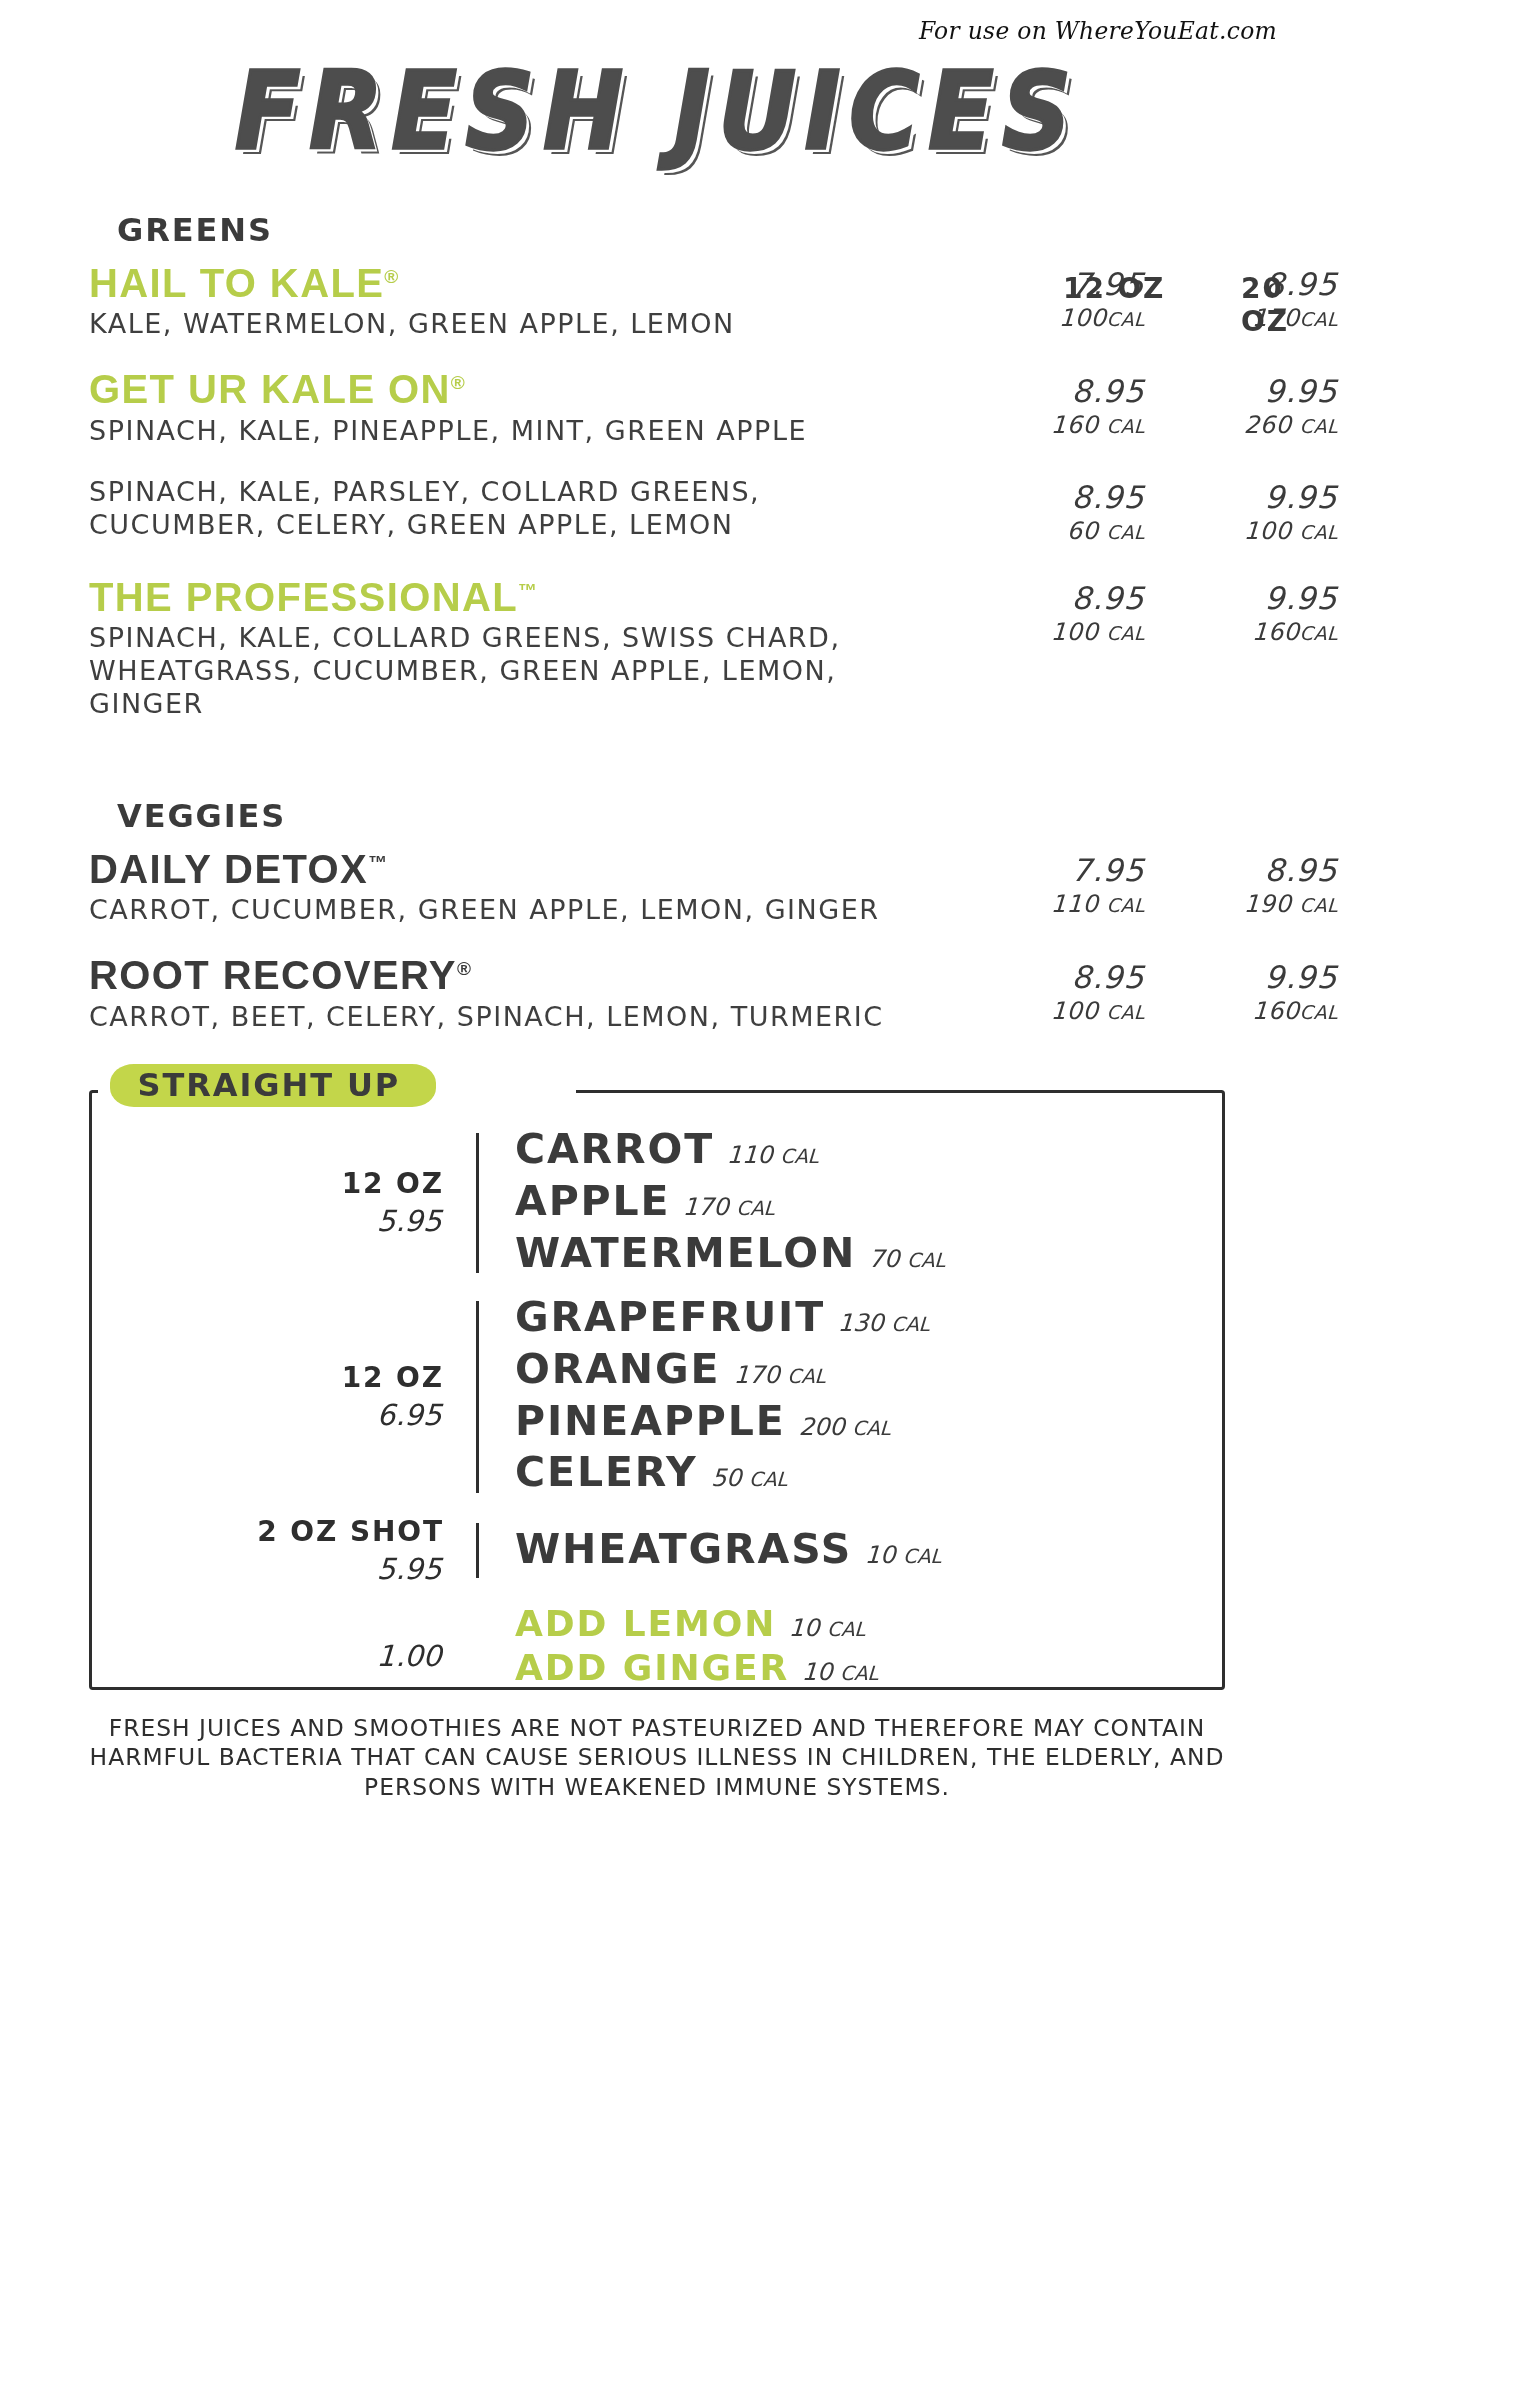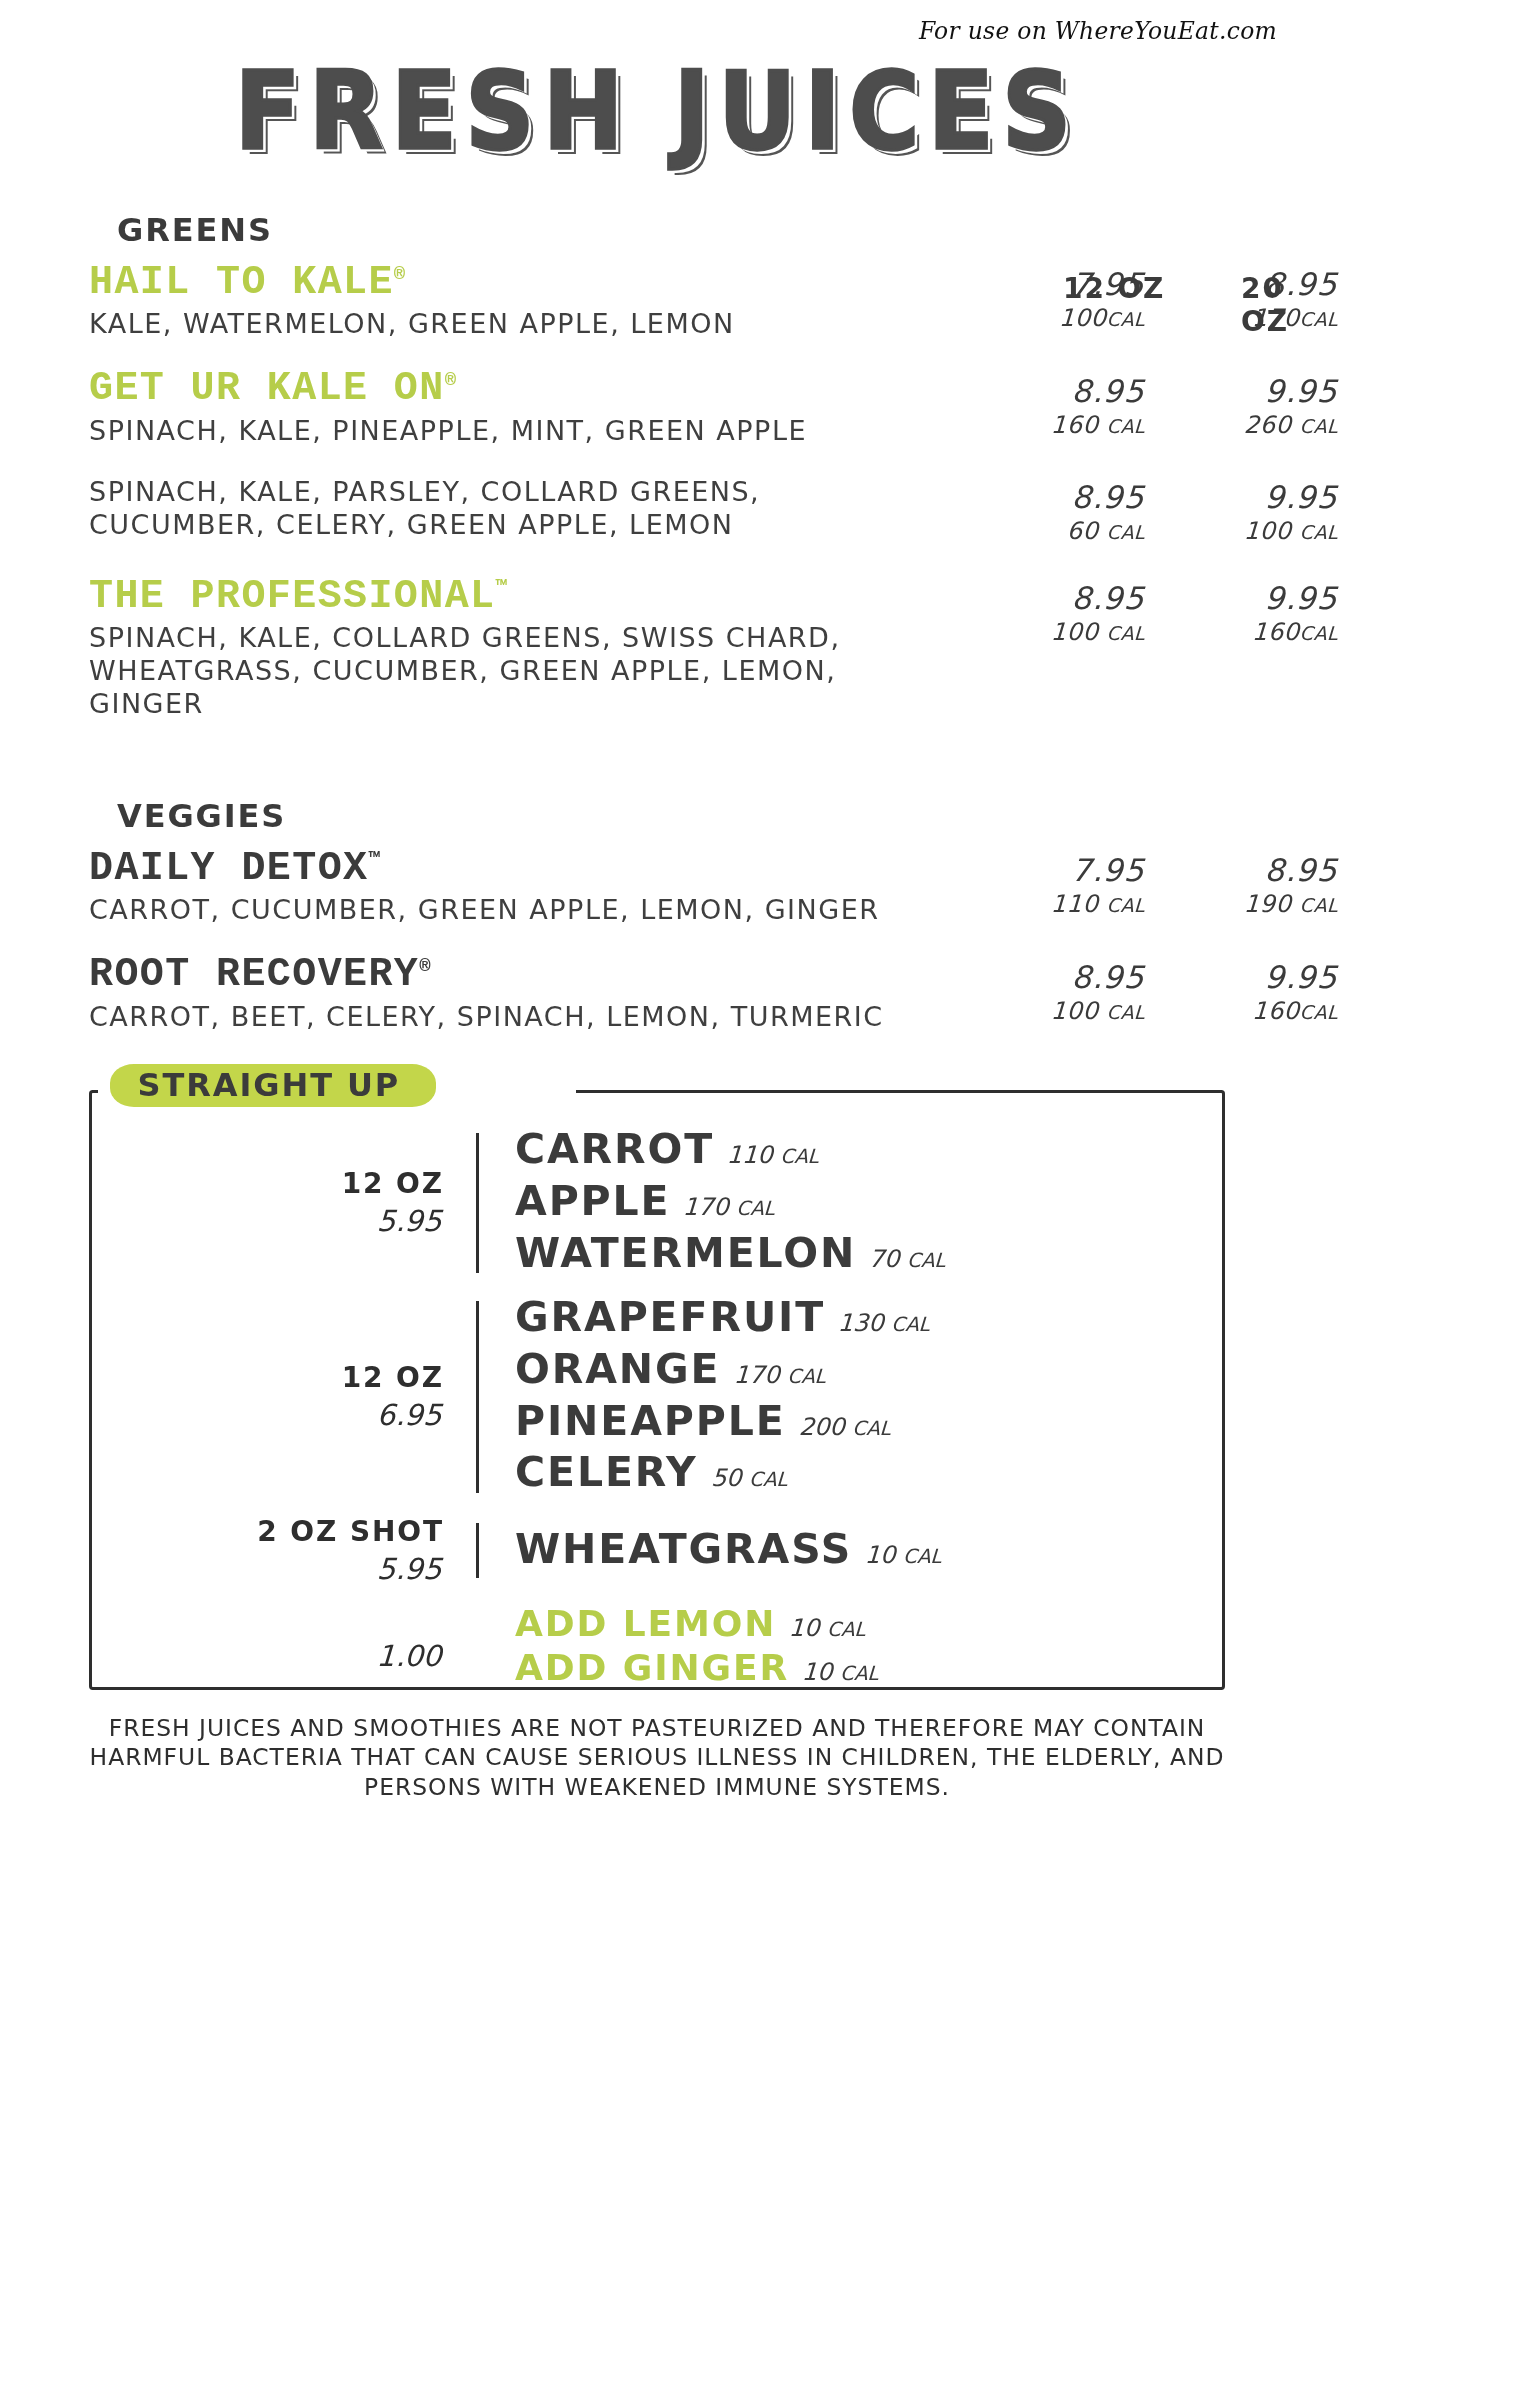--- a/index.html
+++ b/index.html
@@ -33,20 +33,21 @@
     font-style: italic;
     font-size: 23.4px;
     color: #111;
     letter-spacing: 0.3px;
   }
 
   
   .title-wrap {
     text-align: center;
     padding-top: 58px;
+    font-style: italic;
   }
   .main-title {
     display: inline-block;
     font-family: "DejaVu Sans", sans-serif;
     font-weight: bold;
     font-size: 90px;
     letter-spacing: 8.4px;
     color: #4d4d4d;
     -webkit-text-stroke: 2.8px #4d4d4d;
     text-shadow:
@@ -93,21 +94,21 @@
   .size-head.oz20 { left: 1241px; top: 272px; }
 
   
   .items { position: relative; }
   .item {
     position: relative;
     margin-bottom: 28px;
     min-height: 73px;
   }
   .item-name {
-    font-family: Liberation Mono, monospace;
+    font-family: Liberation Sans, sans-serif;
     font-weight: bold;
     font-size: 40px;
     letter-spacing: 1.4px;
     line-height: 1.02;
   }
   .item-name.green { color: #b6cd4a; }
   .item-name.dark { color: #3b3b3b; }
   .item-name .mark {
     font-size: 19px;
     vertical-align: super;

